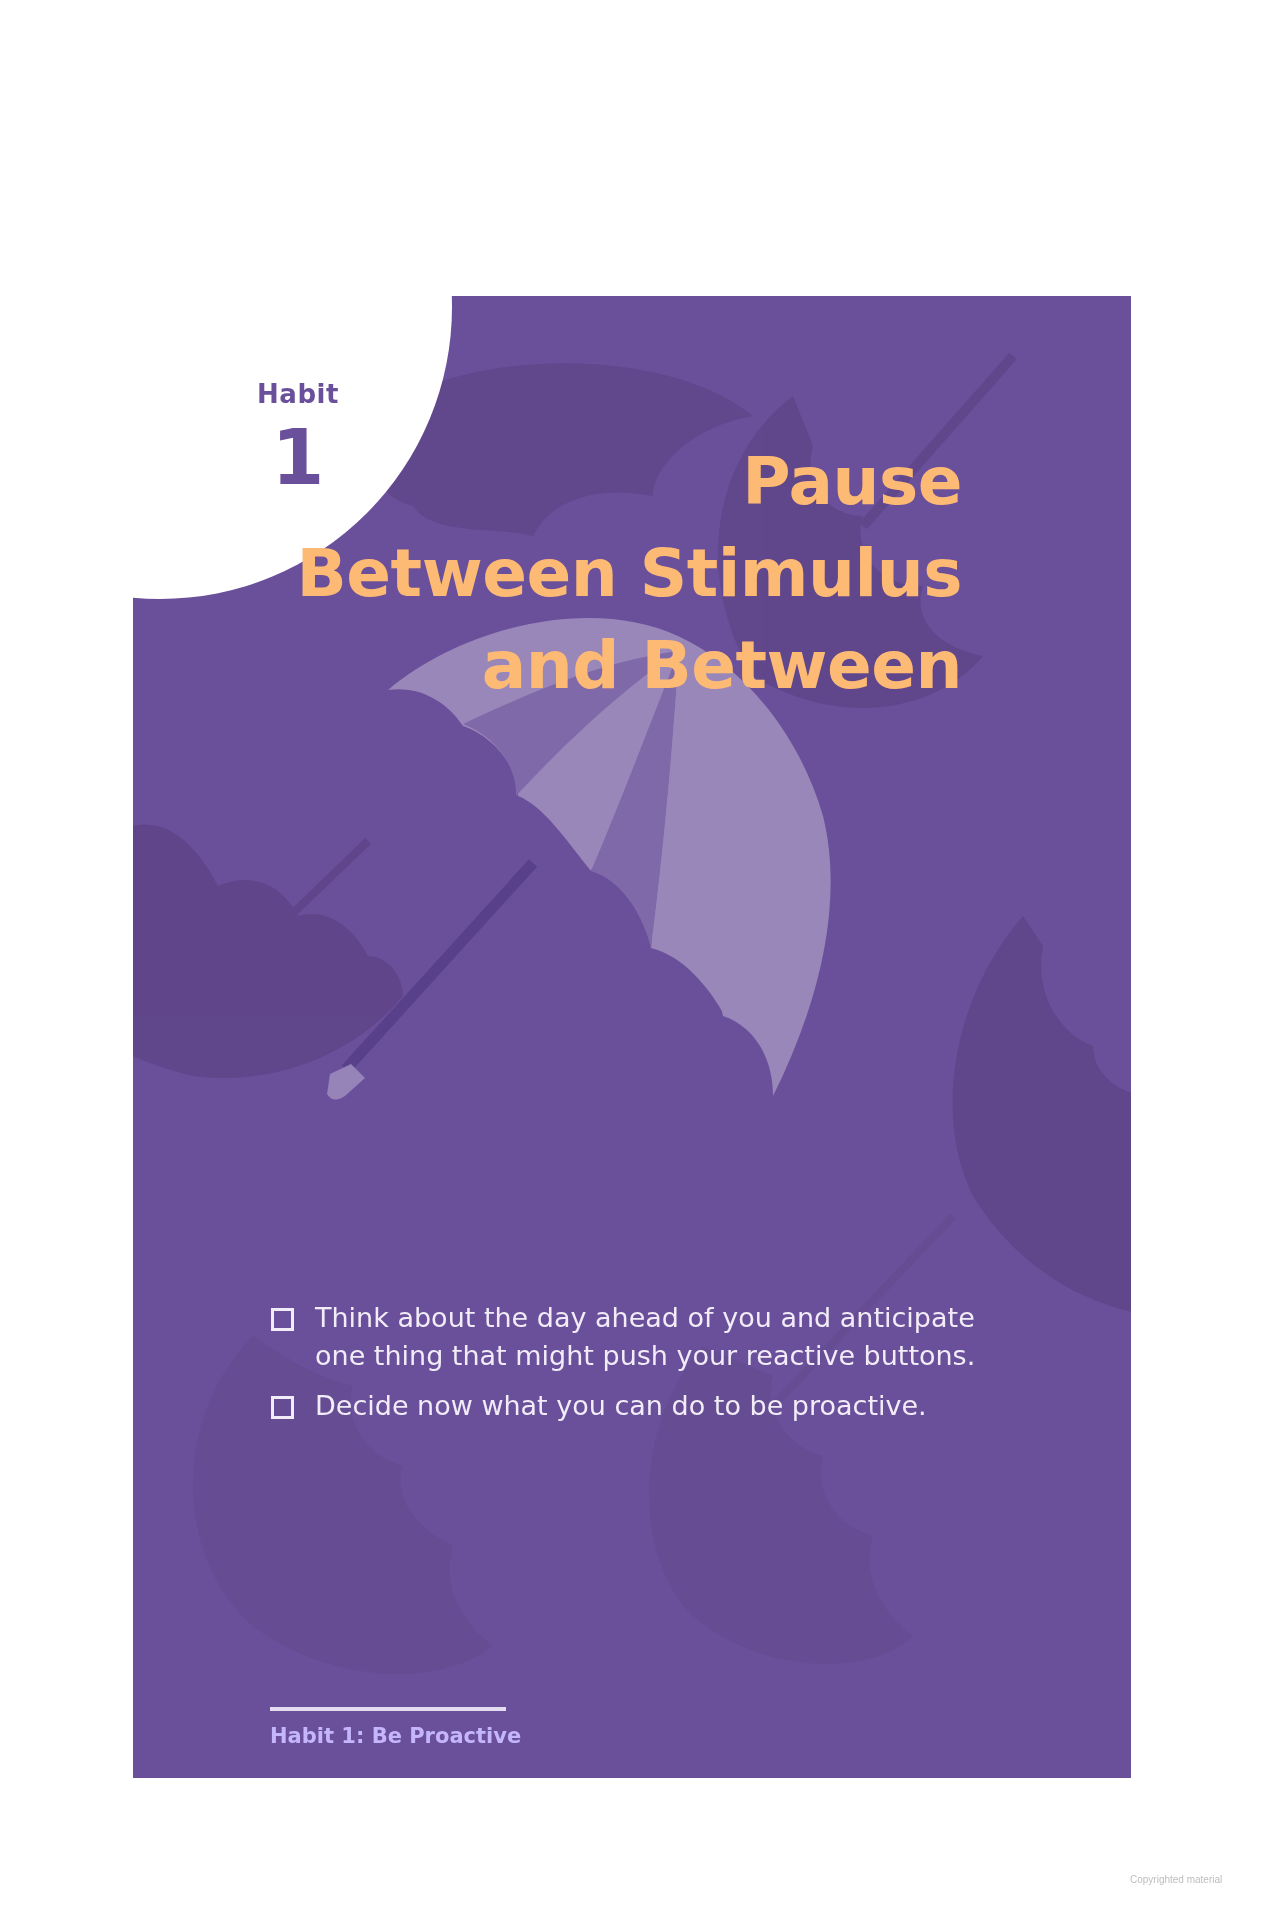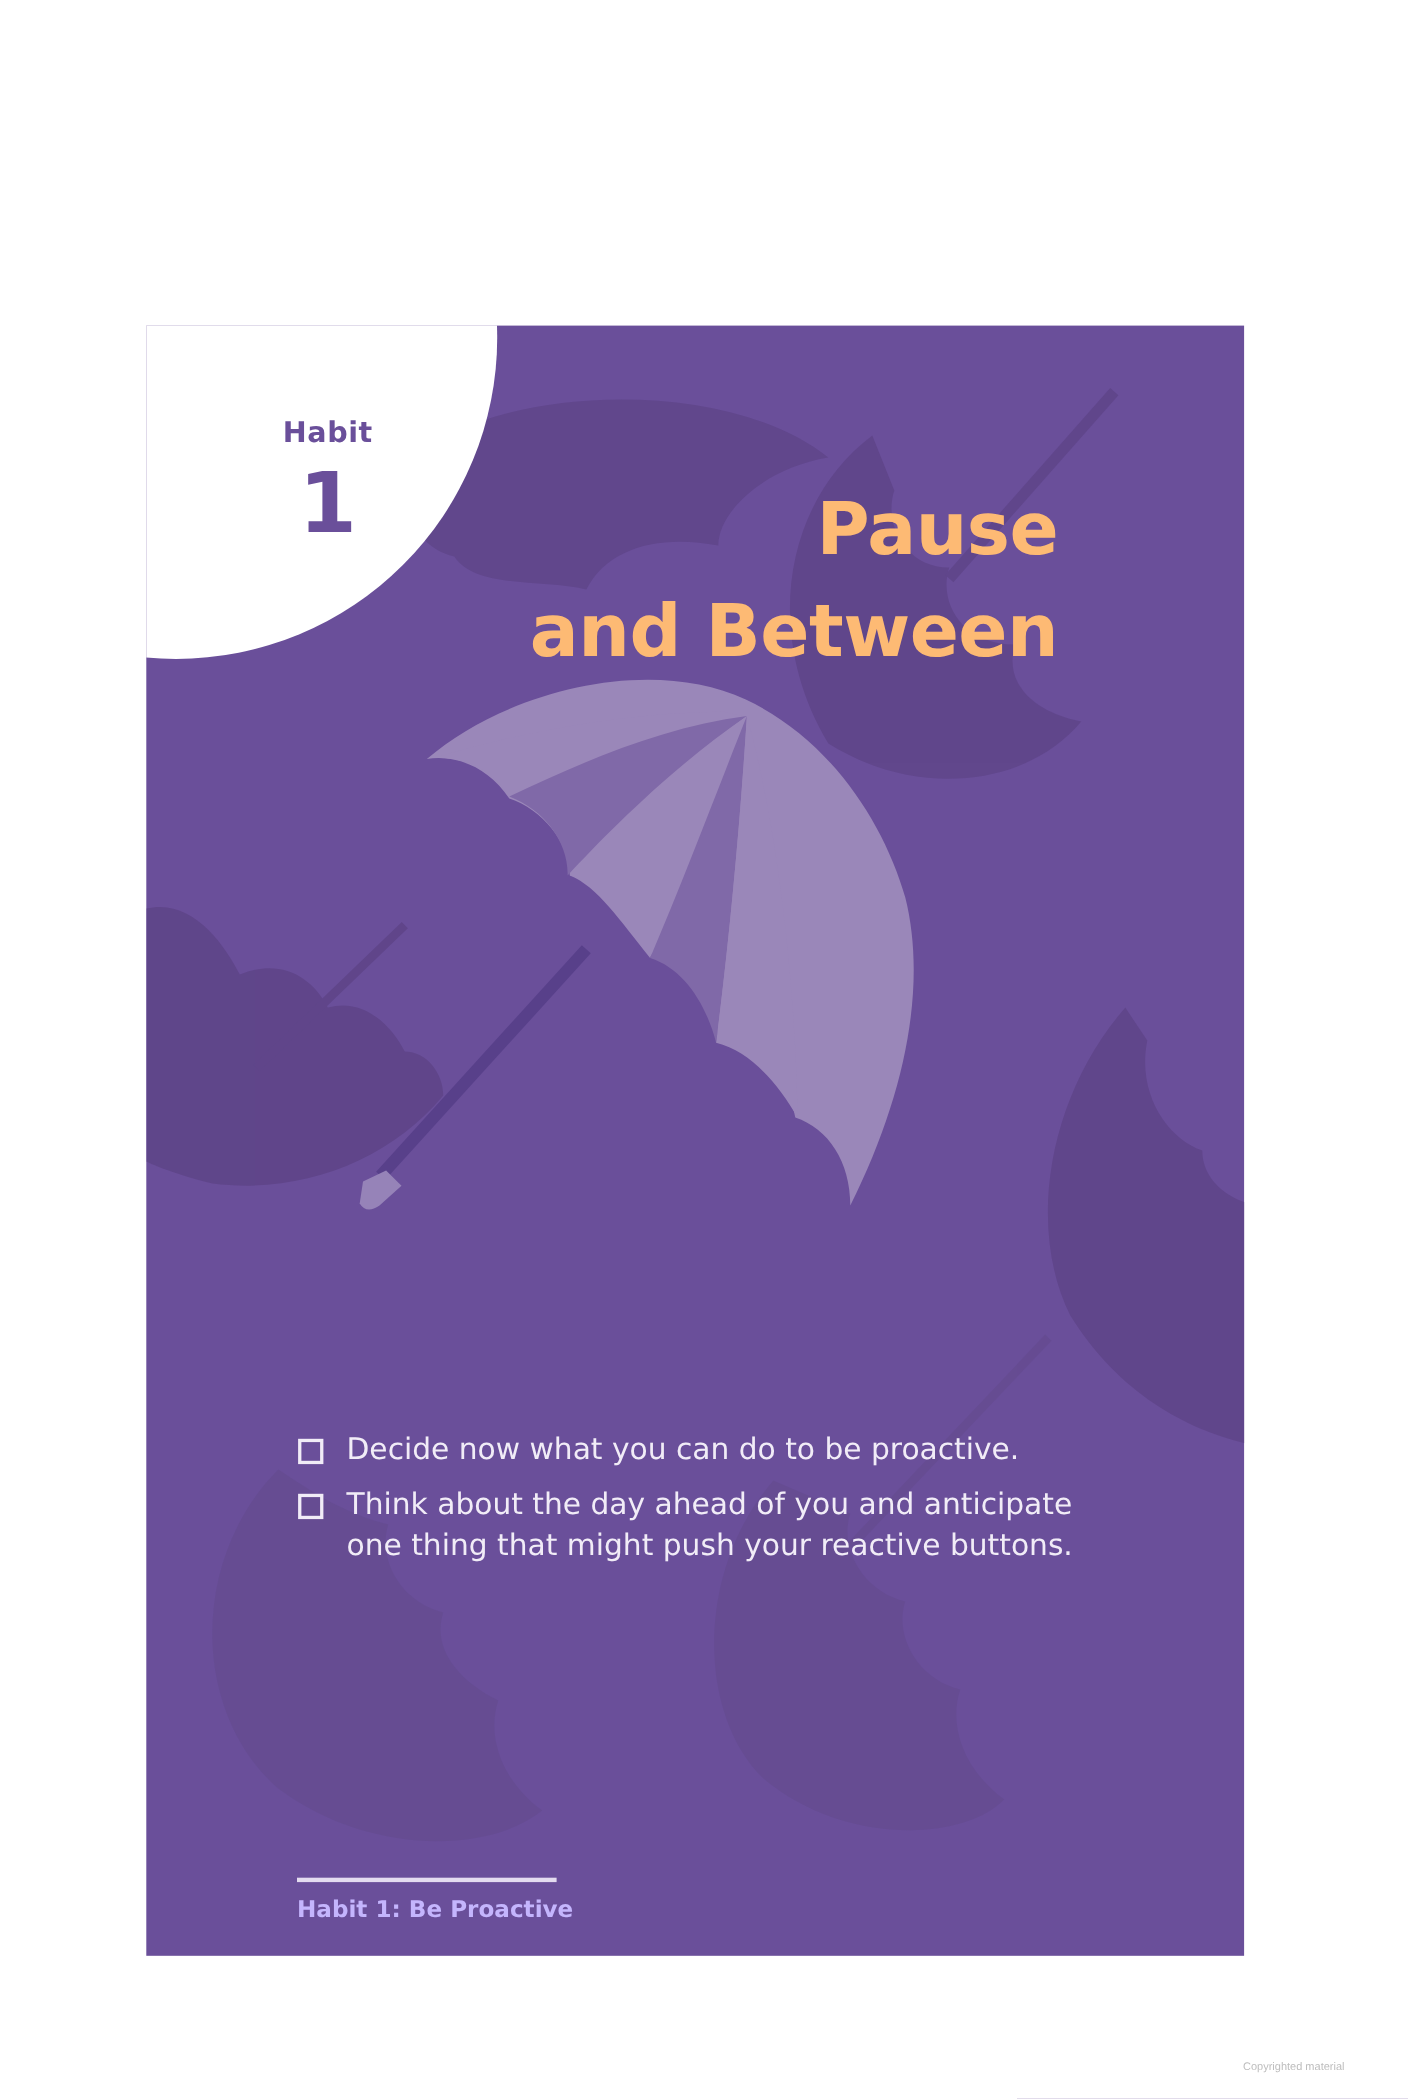--- a/index.html
+++ b/index.html
@@ -58,31 +58,32 @@
       <path d="M546 355 C 570 440, 590 580, 592 720 C 575 690, 550 660, 518 652 C 530 560, 540 450, 546 355 Z" fill="#9a87b9"></path>
     </g>
   </svg>
 
   <div class="corner"></div>
   <div class="habit-label">Habit</div>
   <div class="habit-num">1</div>
 
   <div class="title">
     <div>Pause</div>
+    <div>Between Stimulus</div>
     <div>and Between</div>
   </div>
 
   <div class="list">
     <div class="item">
       <span class="box"></span>
-      <span>Decide now what you can do to be proactive.</span>
+      <span>Think about the day ahead of you and anticipate one thing that might push your reactive buttons.</span>
     </div>
     <div class="item">
       <span class="box"></span>
-      <span>Think about the day ahead of you and anticipate one thing that might push your reactive buttons.</span>
+      <span>Decide now what you can do to be proactive.</span>
     </div>
   </div>
 
   <div class="footer-rule"></div>
   <div class="footer-text">Habit 1: Be Proactive</div>
 </div>
 
 <div class="copyright">Copyrighted material</div>
 
 </body></html>

